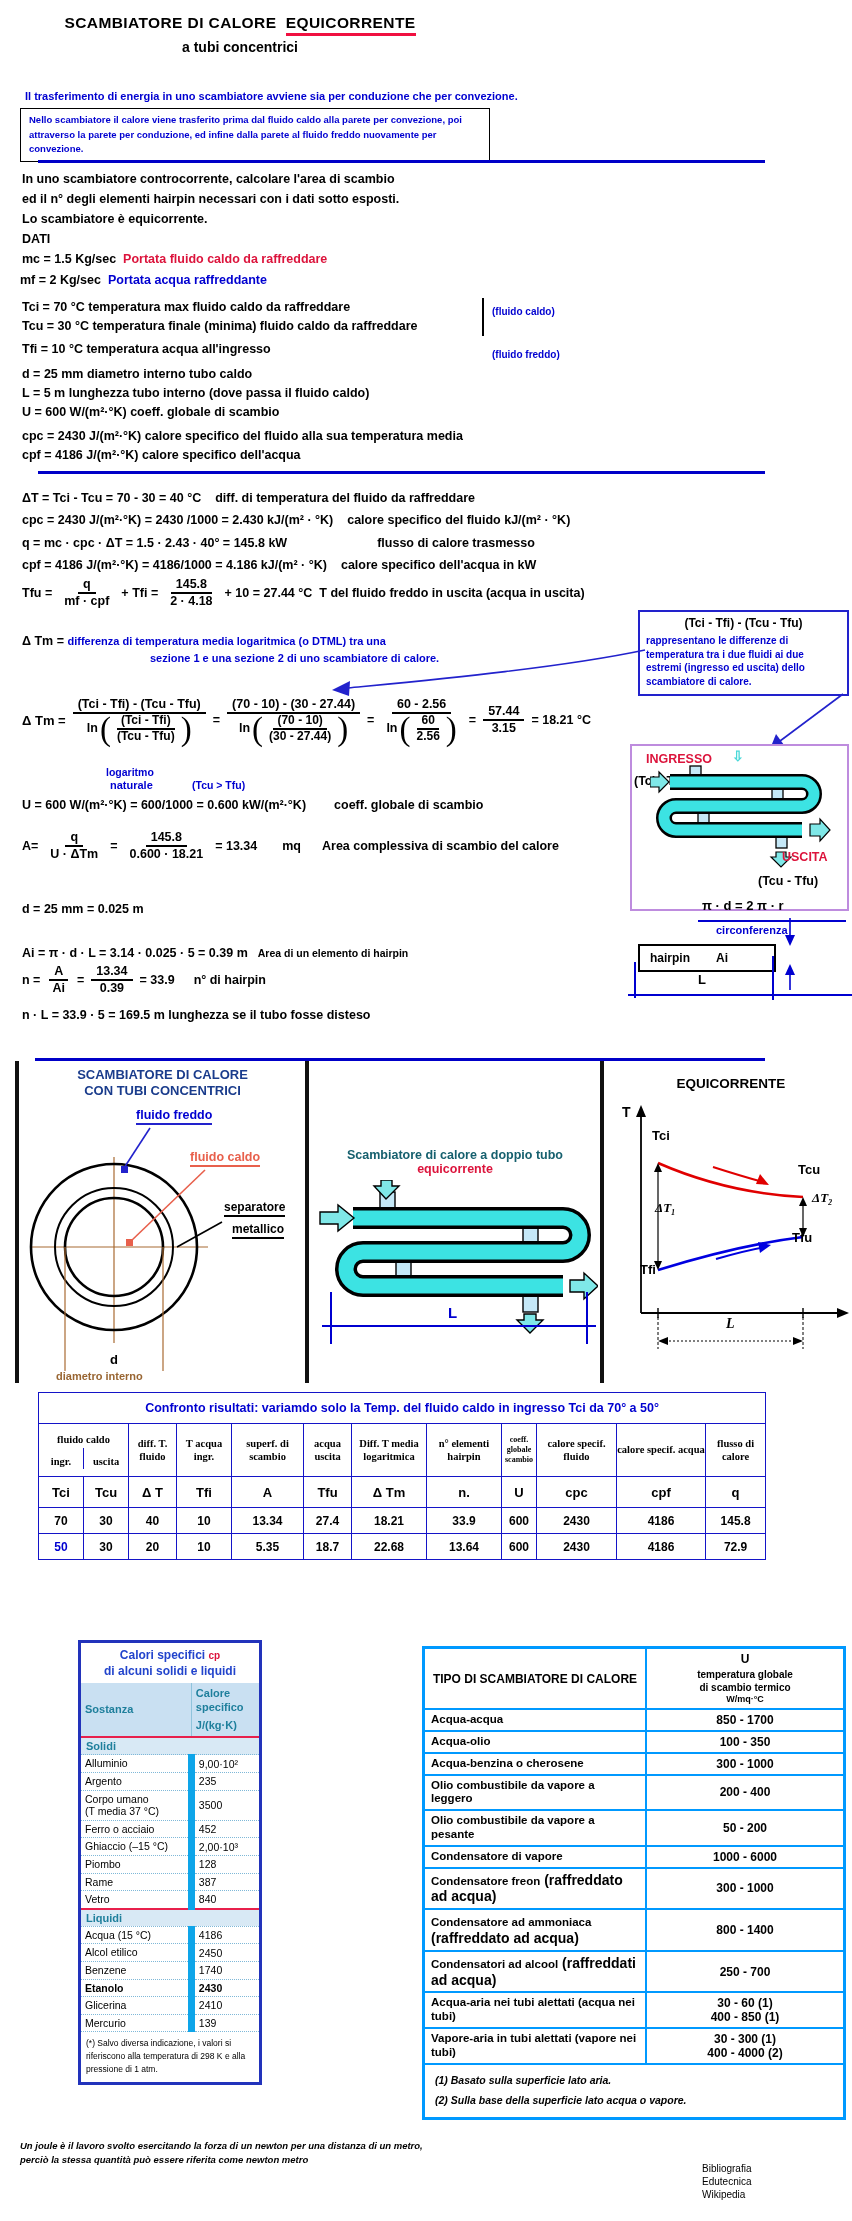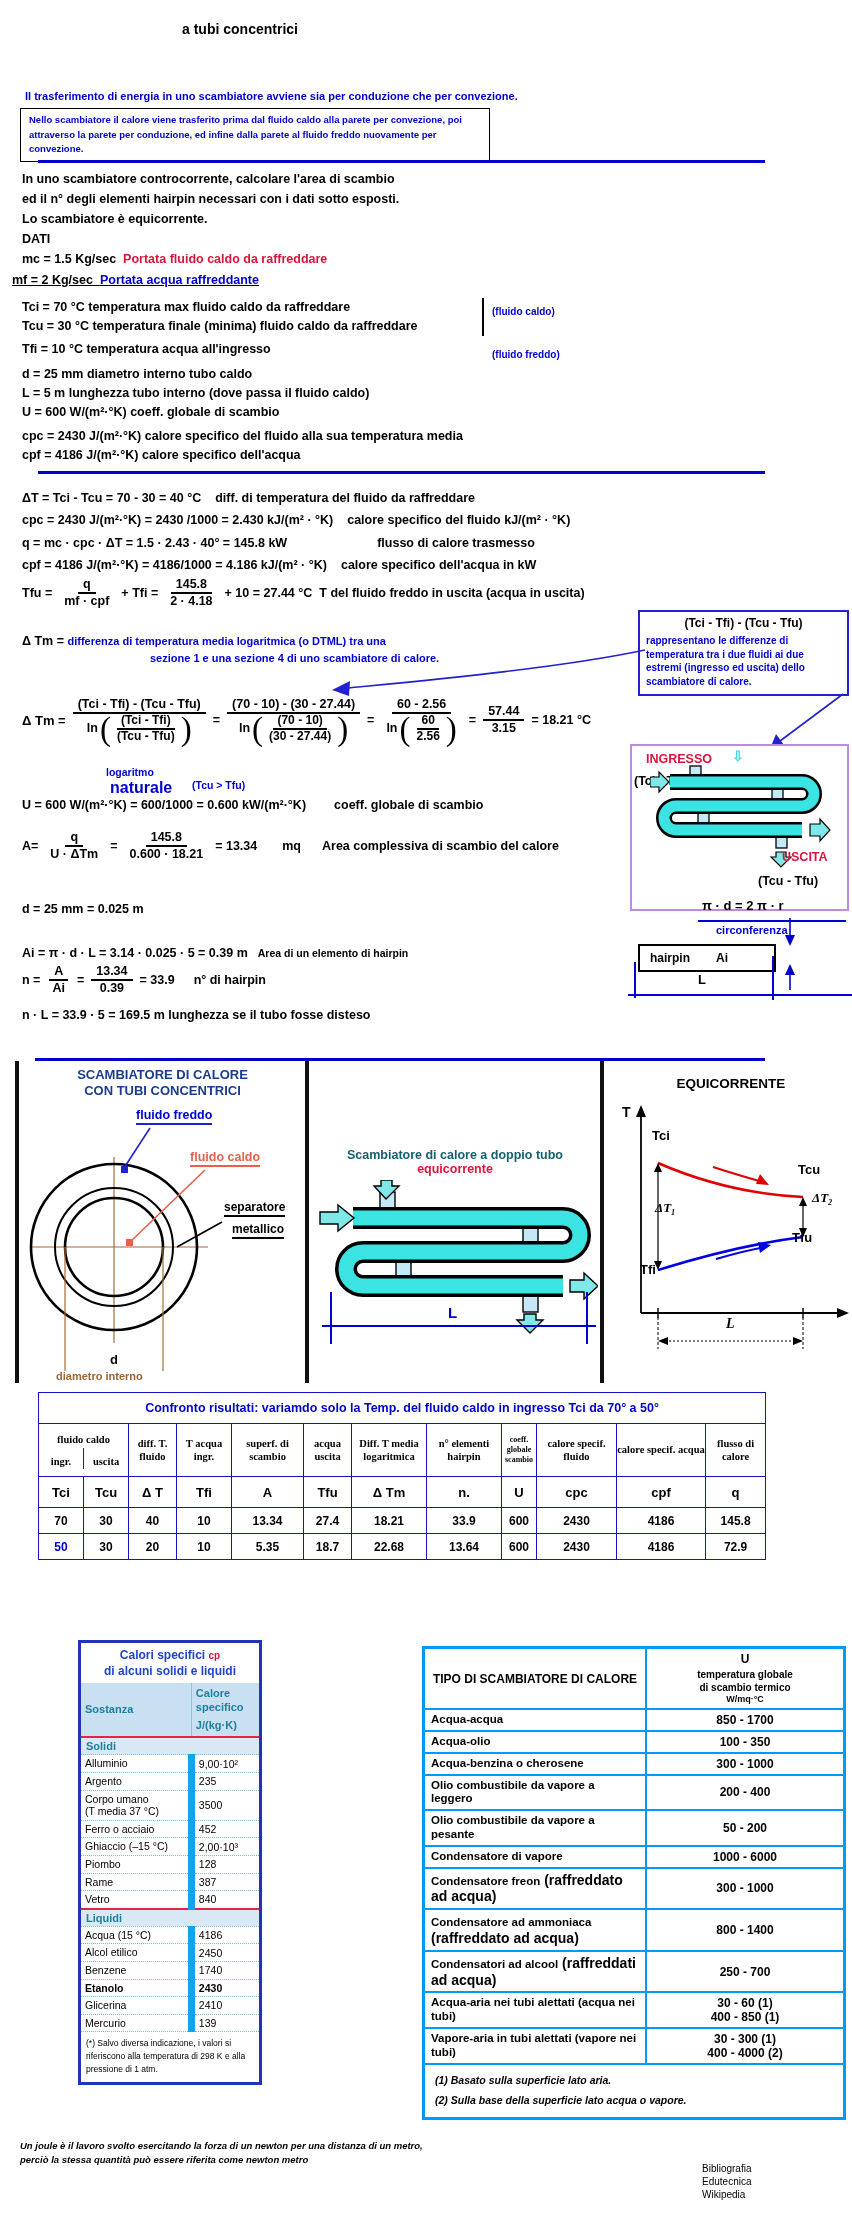--- a/index.html
+++ b/index.html
@@ -86,36 +86,37 @@
   .joule{font-style:italic;font-size:9.5px;line-height:1.45;}
   .biblio{font-size:10px;font-weight:normal;line-height:13px;}
   .vbar{width:4px;background:#111;}
 </style>
 </head>
 <body>
 
 <div class="page">
 
   <div class="abs title-block">
+    <div class="doc-title"><span>SCAMBIATORE  DI CALORE</span>&nbsp; <span class="hl">EQUICORRENTE</span></div>
     <div class="doc-sub">a tubi concentrici</div>
   </div>
 
   <div class="abs lead blue">Il trasferimento di energia in uno scambiatore avviene sia per conduzione che per convezione.</div>
   <div class="abs note-box blue">Nello scambiatore il calore viene trasferito prima dal fluido caldo alla parete per convezione, poi attraverso la parete per conduzione, ed infine dalla parete al fluido freddo nuovamente per convezione.</div>
   <div class="abs hr" style="left:38px;top:160px;width:727px;"></div>
 
   <div class="abs t13" style="left:22px;top:169px;">
     <div>In uno scambiatore controcorrente, calcolare l'area di scambio</div>
     <div>ed il n° degli elementi hairpin necessari  con i dati sotto esposti.</div>
     <div>Lo scambiatore è equicorrente.</div>
     <div>DATI</div>
   </div>
 
   <div class="abs t12" style="left:22px;top:252px;"><span>mc = 1.5  Kg/sec</span>&nbsp; <span class="crimson">Portata fluido caldo da raffreddare</span></div>
-  <div class="abs t12" style="left:12px;top:273px;text-decoration:underline;"><span>mf = 2  Kg/sec</span>&nbsp; <span class="blue">Portata acqua raffreddante</span></div>
+  <div class="abs t12" style="left:20px;top:273px;"><span>mf = 2  Kg/sec</span>&nbsp; <span class="blue">Portata acqua raffreddante</span></div>
   <div class="abs t12" style="left:22px;top:300px;">Tci = 70  °C  temperatura max fluido caldo da raffreddare</div>
   <div class="abs t12" style="left:22px;top:319px;">Tcu = 30  °C  temperatura finale (minima) fluido caldo da raffreddare</div>
   <div class="abs" style="left:482px;top:298px;width:2px;height:38px;background:#000;"></div>
   <div class="abs small-note blue" style="left:492px;top:306px;">(fluido caldo)</div>
   <div class="abs t12" style="left:22px;top:342px;">Tfi = 10  °C  temperatura acqua all'ingresso</div>
   <div class="abs small-note blue" style="left:492px;top:349px;">(fluido freddo)</div>
   <div class="abs t12" style="left:22px;top:367px;">d = 25  mm  diametro interno tubo caldo</div>
   <div class="abs t12" style="left:22px;top:386px;">L = 5 m  lunghezza tubo interno (dove passa il fluido caldo)</div>
   <div class="abs t12" style="left:22px;top:405px;">U = 600  W/(m²·°K)  coeff. globale di scambio</div>
   <div class="abs t12" style="left:22px;top:429px;">cpc =  2430  J/(m²·°K)  calore specifico del fluido alla sua temperatura media</div>
@@ -136,21 +137,21 @@
     <span>+ Tfi  =</span>
     <span class="frac">
         <span class="num">145.8</span>
         <span class="den">2 · 4.18</span>
       </span>
     <span>+ 10 = 27.44 °C</span>
     <span>T del fluido freddo in uscita (acqua in uscita)</span>
   </div>
 
   <div class="abs t12" style="left:22px;top:634px;"><span>Δ Tm =</span>&nbsp;<span class="blue" style="font-size:11px;">differenza di temperatura media logaritmica (o DTML) tra una</span></div>
-  <div class="abs blue" style="left:150px;top:652px;font-size:11px;">sezione 1 e una sezione 4 di uno scambiatore di calore.</div>
+  <div class="abs blue" style="left:150px;top:652px;font-size:11px;">sezione 1 e una sezione 2 di uno scambiatore di calore.</div>
 
   <div class="abs" style="left:638px;top:610px;width:207px;border:2px solid #2222CC;background:#fff;">
     <div class="center" style="font-size:12px;padding:4px 0 2px;">(Tci - Tfi) - (Tcu - Tfu)</div>
     <div class="blue" style="font-size:10px;line-height:1.35;padding:2px 6px 6px;">rappresentano le differenze di temperatura tra i due fluidi ai due estremi (ingresso ed uscita) dello scambiatore di calore.</div>
   </div>
 
   <svg class="abs" style="left:300px;top:598px;" width="552" height="170" viewBox="0 0 552 170">
     <path d="M345,52 C260,70 130,82 48,90" fill="none" stroke="#2222CC" stroke-width="1.6"></path>
     <polygon points="32,92 50,83 49,98" fill="#2222CC"></polygon>
     <path d="M543,96 L476,146" fill="none" stroke="#2222CC" stroke-width="1.6"></path>
@@ -198,21 +199,21 @@
       </span>
     </span>
     <span>=</span>
     <span class="frac">
         <span class="num">57.44</span>
         <span class="den">3.15</span>
       </span>
     <span>= 18.21 °C</span>
   </div>
   <div class="abs blue" style="left:106px;top:766px;font-size:10.5px;">logaritmo</div>
-  <div class="abs blue" style="left:110px;top:779px;font-size:16px;">naturale</div>
+  <div class="abs blue" style="left:110px;top:779px;font-size:11px;">naturale</div>
   <div class="abs blue" style="left:192px;top:779px;font-size:10.5px;">(Tcu &gt; Tfu)</div>
 
   <div class="abs" style="left:630px;top:744px;width:215px;height:163px;border:2px solid #BE8CDE;background:#fff;">
     <div class="abs crimson" style="left:14px;top:6px;font-size:12.5px;">INGRESSO</div>
     <div class="abs" style="left:100px;top:2px;font-size:14px;color:#49D8D8;">⇩</div>
     <div class="abs" style="left:2px;top:28px;font-size:12.5px;">(Tci - Tfi)</div>
     <svg class="abs" style="left:18px;top:16px;" width="190" height="112" viewBox="0 0 190 112">
       <rect x="40" y="4" width="11" height="16" fill="#C5E8F7" stroke="#000" stroke-width="1.3"></rect>
       <rect x="122" y="24" width="11" height="20" fill="#C5E8F7" stroke="#000" stroke-width="1.3"></rect>
       <rect x="48" y="48" width="11" height="20" fill="#C5E8F7" stroke="#000" stroke-width="1.3"></rect>

